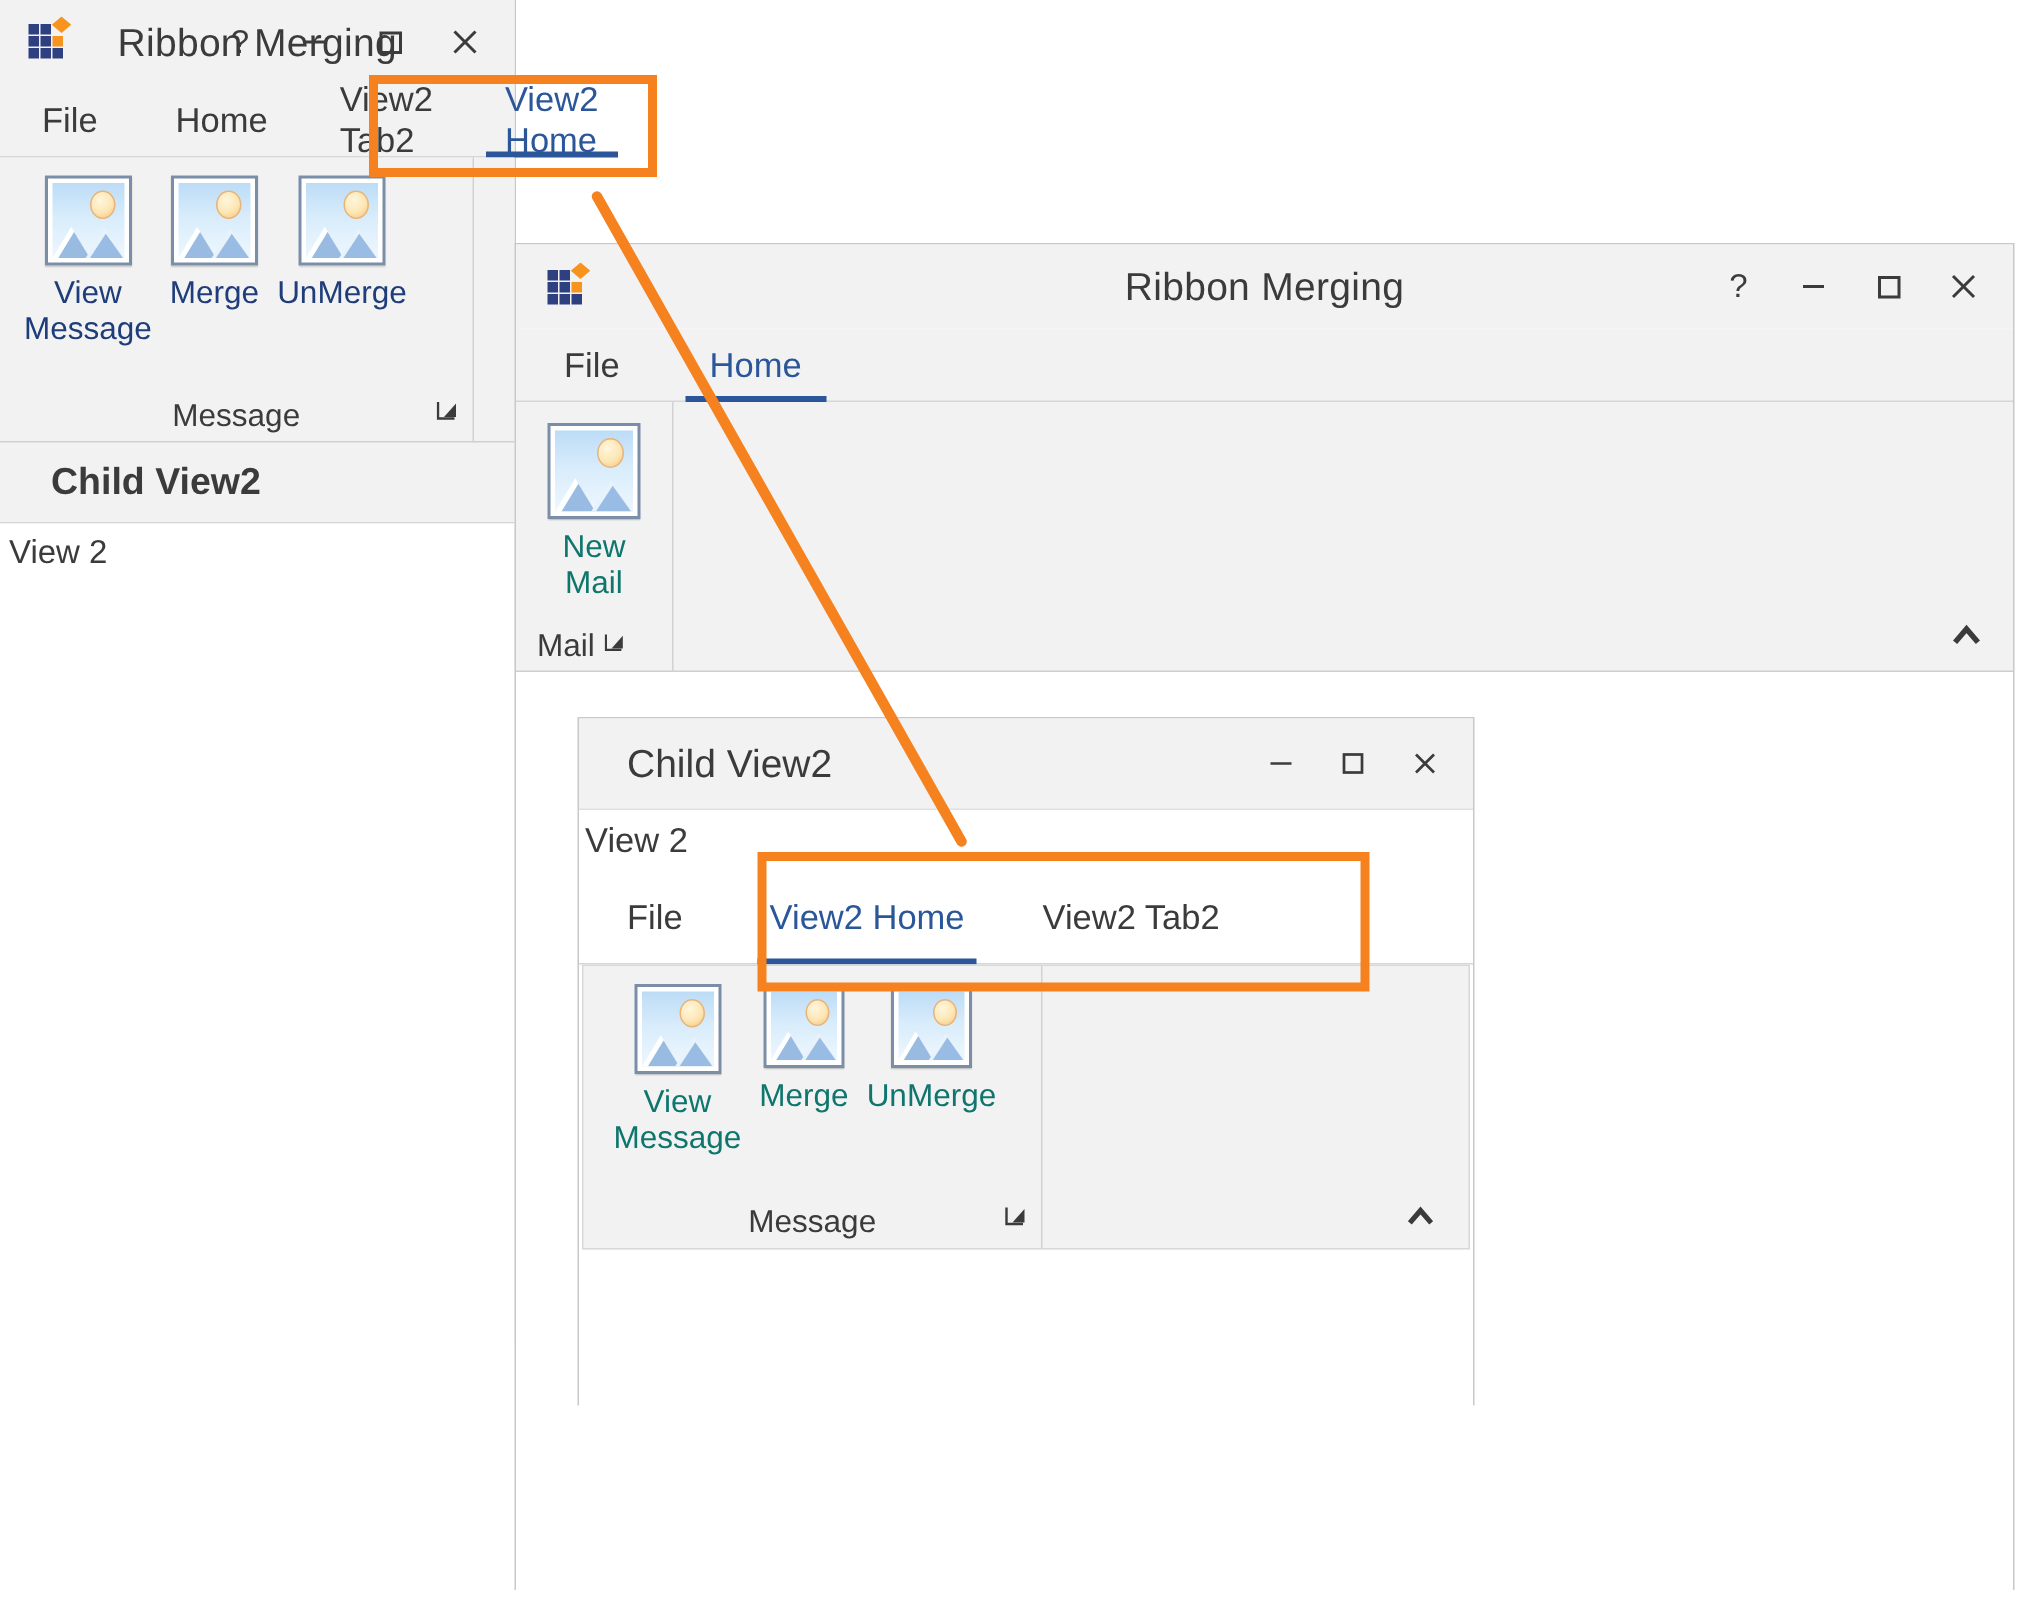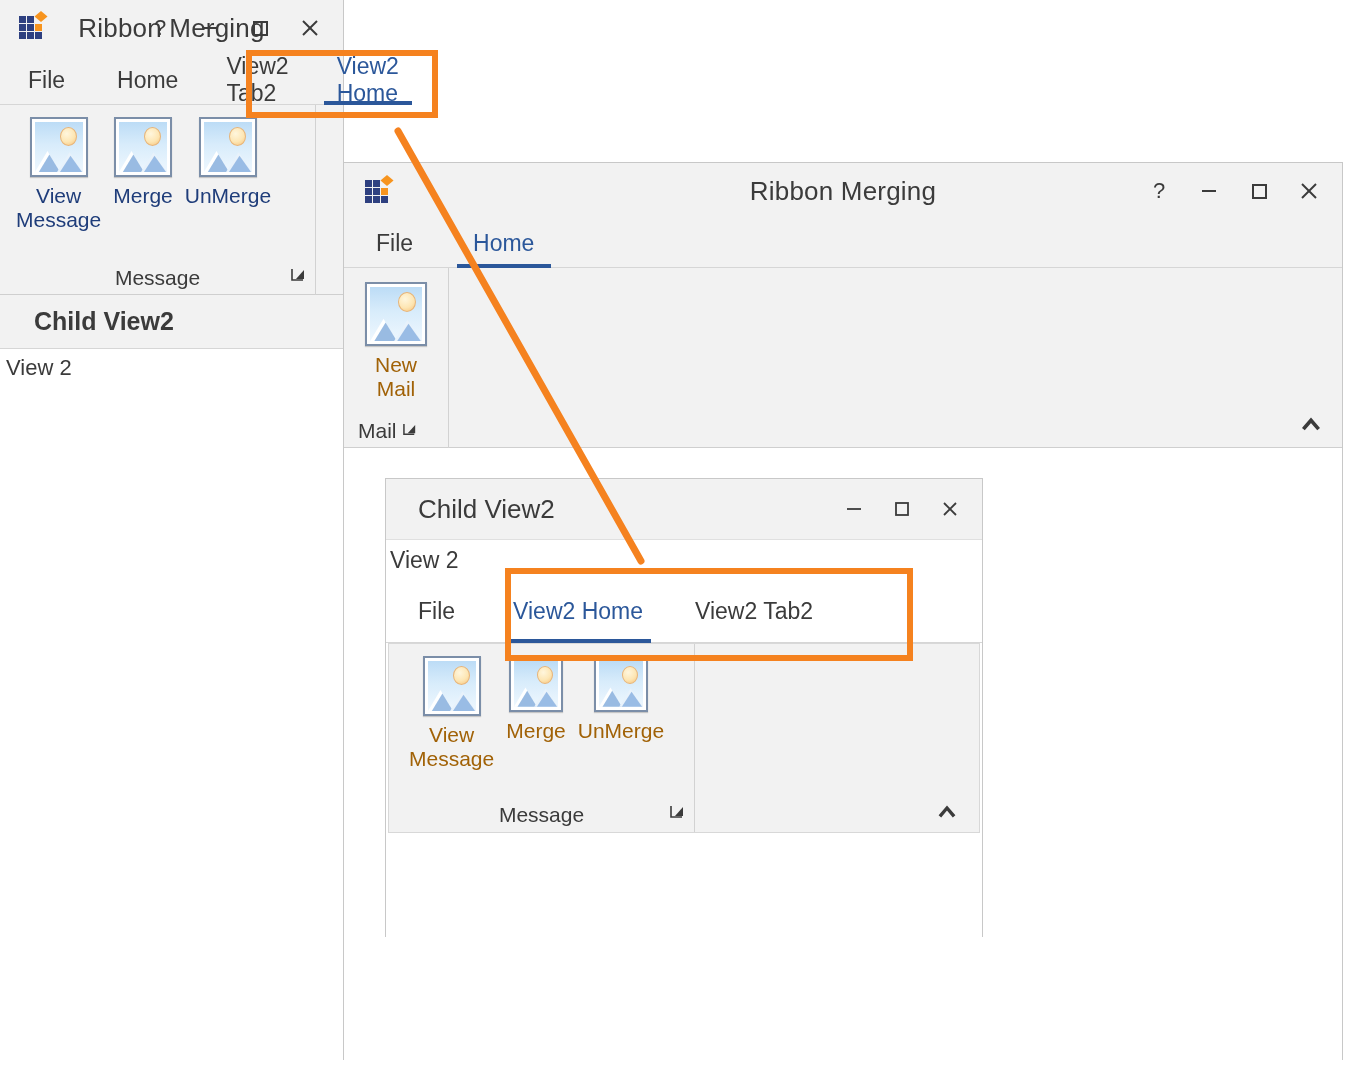--- a/index.html
+++ b/index.html
@@ -37,21 +37,21 @@
   .tab.file{color:#3b3b3b;}
 
   
   .ribbon{position:relative;background:#f2f2f2;border-bottom:1px solid #cfcfcf;box-sizing:border-box;}
   .rgroup{position:relative;display:inline-flex;flex-direction:column;height:100%;
           box-sizing:border-box;border-right:1px solid #d2d2d2;padding:0;vertical-align:top;}
   .gbody{display:flex;align-items:flex-start;padding:8px 10px 0 10px;flex:1;}
   .bigbtn{display:flex;flex-direction:column;align-items:center;padding:4px 6px 0 6px;}
   .bigbtn .lbl{text-align:center;line-height:1.12;font-size:21px;margin-top:7px;white-space:pre-line;}
   .lbl.blue{color:#1f3d7a;}
-  .lbl.dark{color:#a16207;}
+  .lbl.dark{color:#0f766e;}
   .gfoot{display:flex;align-items:center;justify-content:center;gap:8px;
          height:34px;font-size:21px;color:#3b3b3b;position:relative;}
   .gfoot .launcher{position:absolute;right:8px;bottom:6px;}
   .collapse{position:absolute;right:16px;bottom:6px;}
 
   
   .picico{box-sizing:border-box;border:2px solid #7b8ea8;background:#ffffff;padding:3px;
           box-shadow:0 1px 1px rgba(0,0,0,.18);}
   .picico > .inner{
     width:100%;height:100%;position:relative;overflow:hidden;

